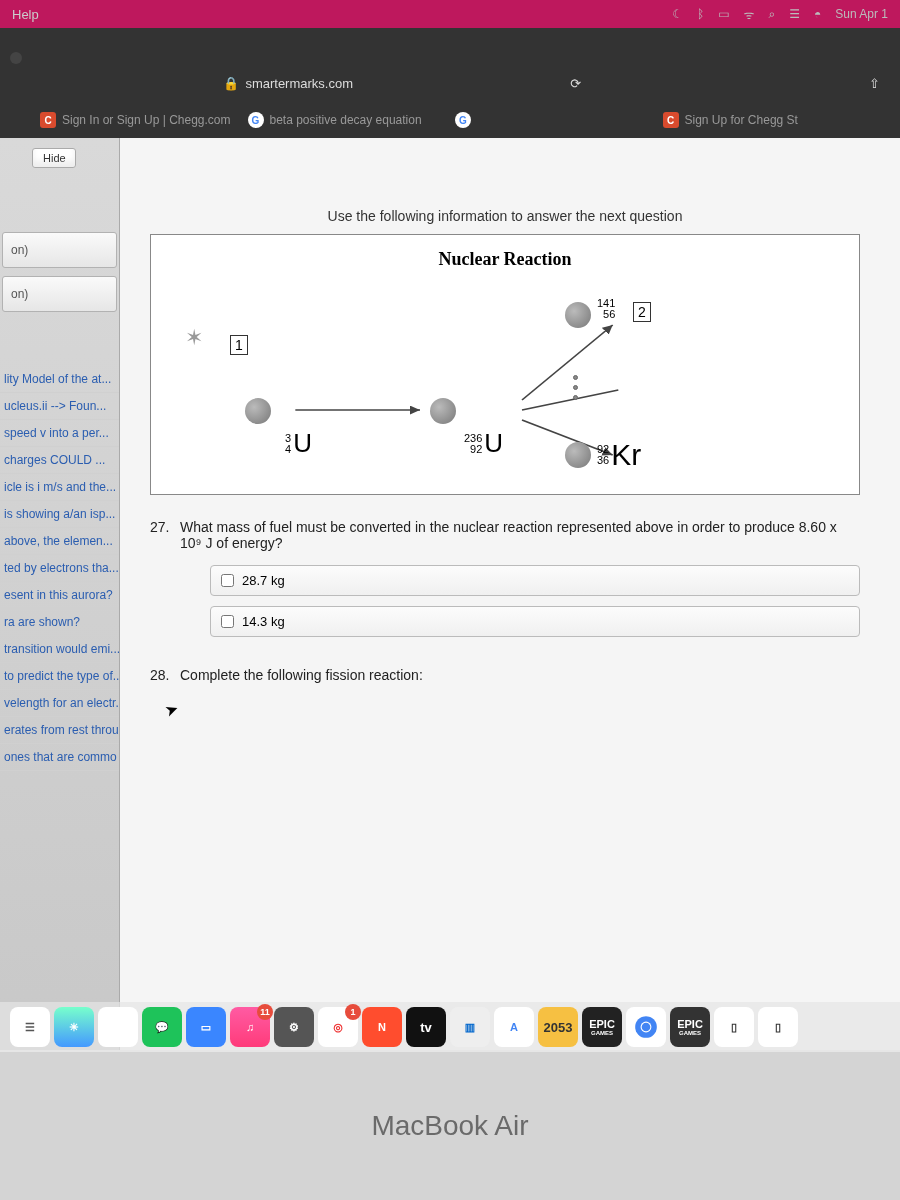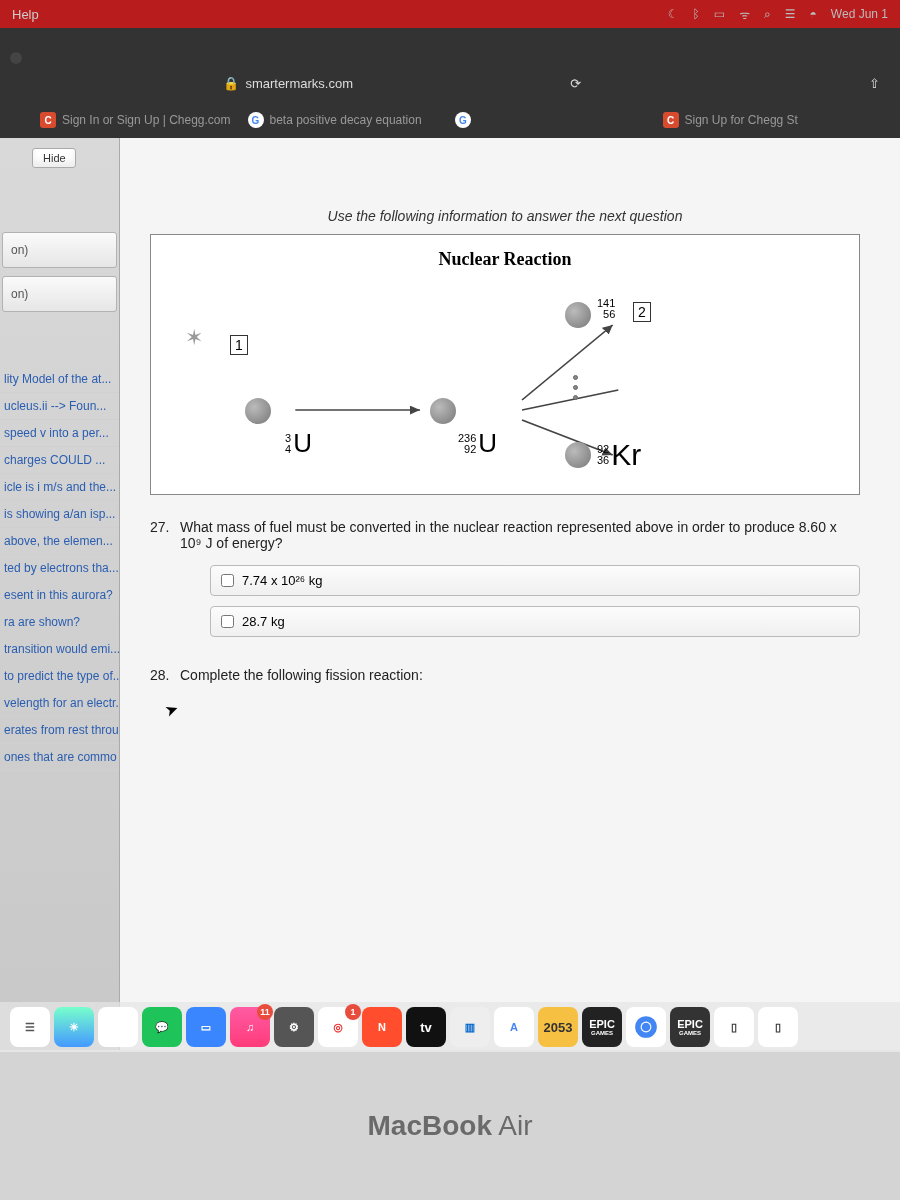--- a/index.html
+++ b/index.html
@@ -1,18 +1,18 @@
 <!DOCTYPE html>
 <html><head>
 <meta charset="utf-8">
 <style>
 * { margin: 0; padding: 0; box-sizing: border-box; font-family: -apple-system, BlinkMacSystemFont, sans-serif; }
 body { width: 900px; height: 1200px; background: #e8e8e8; overflow: hidden; position: relative; }
 
-.menubar { height: 28px; background: #b91c1c; color: #ccc; display: flex; align-items: center; padding: 0 12px; font-size: 13px; }
+.menubar { height: 28px; background: #be185d; color: #ccc; display: flex; align-items: center; padding: 0 12px; font-size: 13px; }
 .menubar .left { flex: 1; }
 .menubar .right { display: flex; gap: 14px; align-items: center; font-size: 12px; }
 .menubar .right span { color: #bbb; }
 
 .chrome-top { height: 110px; background: #333; }
 .chrome-top .tab-row { height: 36px; display: flex; align-items: flex-end; padding: 0 10px; }
 .chrome-top .tab-row .dot { width: 12px; height: 12px; border-radius: 50%; background: #444; margin-right: 200px; }
 .chrome-top .addr { height: 38px; display: flex; align-items: center; padding: 0 20px; gap: 14px; color: #ddd; font-size: 13px; }
 .chrome-top .addr .url { flex: 1; display: flex; align-items: center; gap: 6px; justify-content: center; }
 .chrome-top .bookmarks { height: 36px; display: flex; align-items: center; padding: 0 40px; font-size: 12px; color: #999; gap: 10px; }
@@ -22,41 +22,41 @@
 
 .content { position: absolute; top: 138px; left: 0; right: 0; bottom: 150px; display: flex; }
 
 .sidebar { width: 120px; background: linear-gradient(to bottom, #d9d9d9, #c8c8c8); border-right: 1px solid #aaa; display: flex; flex-direction: column; padding-top: 10px; }
 .sidebar .hidebtn { margin-left: 32px; background: #fff; border: 1px solid #aaa; border-radius: 3px; font-size: 11px; padding: 3px 10px; color: #333; box-shadow: inset 0 -6px 6px #eee; margin-bottom: 60px; width: 44px; text-align: center; }
 .sidebar .navbtn { margin: 4px 2px; background: linear-gradient(#fafafa,#e6e6e6); border: 1px solid #b2b2b2; border-radius: 3px; height: 26px; font-size: 12px; color: #555; display: flex; align-items: center; padding: 17px 8px; overflow: hidden; }
 .sidebar .gap { height: 50px; }
 .sidebar .item { font-size: 12px; color: #2a5db0; padding: 6px 4px; border-bottom: 1px solid #d0d0d0; overflow: hidden; white-space: nowrap; }
 
 .main { flex: 1; background: #f5f5f5; padding: 70px 40px 20px 30px; overflow: hidden; position: relative; }
-.info-line { font-style: italic; font-size: 14px; color: #333; text-align: center; margin-bottom: 10px; }
+.info-line { font-size: 14px; color: #333; text-align: center; margin-bottom: 10px; }
 .diagram-box { border: 1px solid #888; background: #fff; padding: 14px; margin-bottom: 24px; }
 .diagram-title { font-weight: bold; font-size: 18px; font-family: "Times New Roman", serif; text-align: center; margin-bottom: 10px; }
 .diagram { height: 200px; position: relative; }
 
 .cursor-arrow { position: absolute; left: 165px; top: 700px; font-size: 16px; color: #000; transform: rotate(-20deg); z-index: 5; }
 
 .question { font-size: 14px; color: #222; display: flex; margin-bottom: 14px; }
 .question .num { width: 30px; }
 .question .text { flex: 1; }
 .option-list { margin-left: 60px; }
 .option { border: 1px solid #bbb; border-radius: 4px; background: linear-gradient(#fcfcfc,#f0f0f0); padding: 7px 10px; margin-bottom: 10px; font-size: 13px; display: flex; align-items: center; gap: 8px; }
 .option input { margin: 0; }
 
 .dock { position: absolute; bottom: 148px; left: 0; right: 0; height: 50px; background: rgba(230,230,230,0.7); display: flex; align-items: center; padding: 0 10px; gap: 4px; overflow: hidden; }
 .dock .di { width: 40px; height: 40px; border-radius: 8px; display: flex; align-items: center; justify-content: center; font-size: 11px; color: #fff; font-weight: bold; position: relative; }
 .dock .badge { position: absolute; top: -3px; right: -3px; background: #e74c3c; color: #fff; border-radius: 50%; width: 16px; height: 16px; font-size: 9px; display: flex; align-items: center; justify-content: center; }
 
 .keyboard { position: absolute; bottom: 0; left: 0; right: 0; height: 148px; background: #d4d4d4; display: flex; align-items: center; justify-content: center; }
 .keyboard .label { font-family: -apple-system, sans-serif; font-size: 28px; color: #6a6a6a; font-weight: 300; }
-.keyboard .label b { font-weight: 700; }
+.keyboard .label b { font-weight: 400; }
 
 
 .atom { position: absolute; width: 26px; height: 26px; }
 .atom .core { width: 100%; height: 100%; border-radius: 50%; background: radial-gradient(circle at 35% 35%, #bbb, #777); }
 .iso { position: absolute; font-family: "Times New Roman", serif; font-size: 20px; display: flex; align-items: center; }
 .iso .nums { display: flex; flex-direction: column; font-size: 11px; line-height: 11px; align-items: flex-end; margin-right: 2px; }
 .iso .sym { font-size: 26px; }
 .boxnum { border: 1.5px solid #333; padding: 1px 4px; font-size: 14px; position: absolute; font-family: Arial, sans-serif; }
 svg.lines { position: absolute; top: 0; left: 0; width: 100%; height: 100%; }
 .dots3 { position: absolute; display: flex; flex-direction: column; gap: 5px; }
@@ -69,21 +69,21 @@
 <div class="menubar">
   <div class="left"><span>Help</span></div>
   <div class="right">
     <span>☾</span>
     <span>ᛒ</span>
     <span>▭</span>
     <span>ᯤ</span>
     <span>⌕</span>
     <span>☰</span>
     <span>◓</span>
-    <span>Wed Jun 1</span>
+    <span>Sun Apr 1</span>
   </div>
 </div>
 
 <div class="chrome-top">
   <div class="tab-row">
       <div class="dot"></div>
     </div>
   <div class="addr">
     <div class="url">
       <span>🔒</span>
@@ -159,21 +159,21 @@
         <div class="iso" style="left:120px; top:148px;">
           <div class="nums">
               <span>3</span>
               <span>4</span>
             </div>
           <div class="sym">U</div>
         </div>
         <div class="atom" style="left:265px; top:118px;">
             <div class="core"></div>
           </div>
-        <div class="iso" style="left:293px; top:148px;">
+        <div class="iso" style="left:299px; top:148px;">
           <div class="nums">
               <span>236</span>
               <span>92</span>
             </div>
           <div class="sym">U</div>
         </div>
         <div class="atom" style="left:400px; top:22px;">
             <div class="core"></div>
           </div>
         <div class="iso" style="left:432px; top:18px;">
@@ -201,25 +201,25 @@
       </div>
     </div>
 
     <div class="question">
       <div class="num">27.</div>
       <div class="text">What mass of fuel must be converted in the nuclear reaction represented above in order to produce 8.60 x 10⁹ J of energy?</div>
     </div>
     <div class="option-list">
       <label class="option">
           <input type="checkbox" style="">
-          <span>7.74 x 10²⁶ kg</span>
+          <span>28.7 kg</span>
         </label>
       <label class="option">
           <input type="checkbox" style="">
-          <span>28.7 kg</span>
+          <span>14.3 kg</span>
         </label>
     </div>
 
     <div class="question" style="margin-top:30px">
       <div class="num">28.</div>
       <div class="text">Complete the following fission reaction:</div>
     </div>
   </div>
 </div>
 

